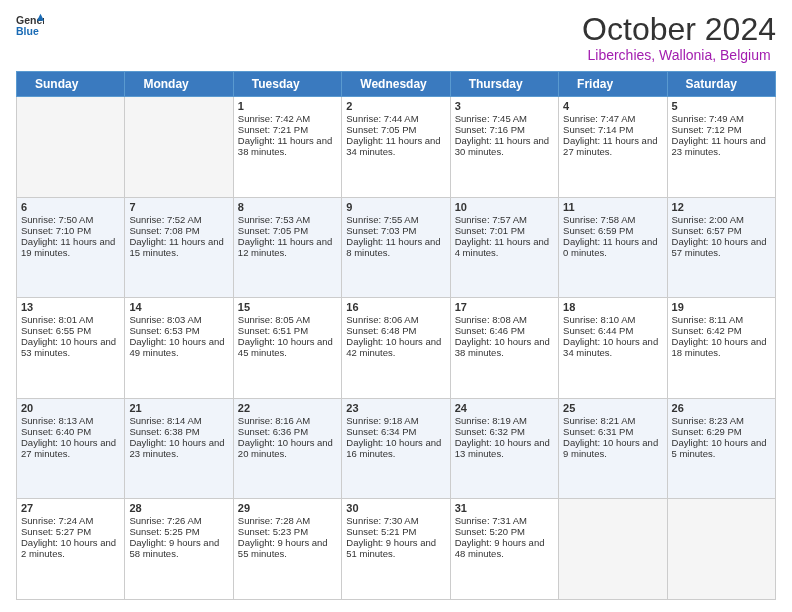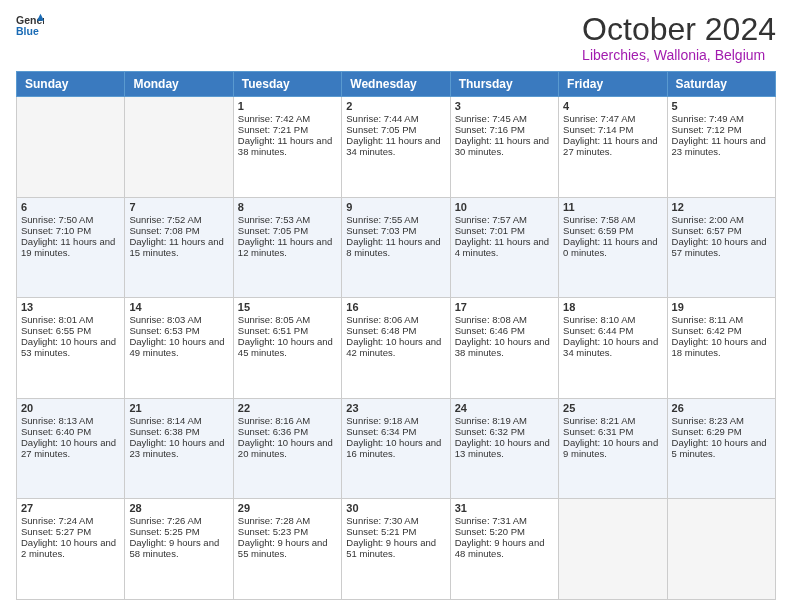--- a/index.html
+++ b/index.html
@@ -26,21 +26,21 @@
     .logo {
       display: flex;
       align-items: center;
       gap: 2px;
     }
     .logo-icon {
       width: 28px;
       height: 28px;
     }
     .title-block {
-      text-align: left;
+      text-align: center;
     }
     .month-title {
       font-size: 32px;
       font-weight: normal;
       color: #333;
       line-height: 1.1;
     }
     .subtitle {
       font-size: 14px;
       color: #a21caf;
@@ -49,21 +49,21 @@
       width: 100%;
       border-collapse: collapse;
       flex: 1;
       table-layout: fixed;
     }
     .calendar-table th {
       background-color: #3a7abf;
       color: #fff;
       font-size: 12px;
       font-weight: bold;
-      padding: 5px 8px;
+      padding: 5px 18px;
       text-align: left;
       border: 1px solid #5a9ad0;
     }
     .calendar-table td {
       vertical-align: top;
       border: 1px solid #ccc;
       padding: 3px 4px;
       font-size: 9.5px;
       color: #333;
       height: 86px;

